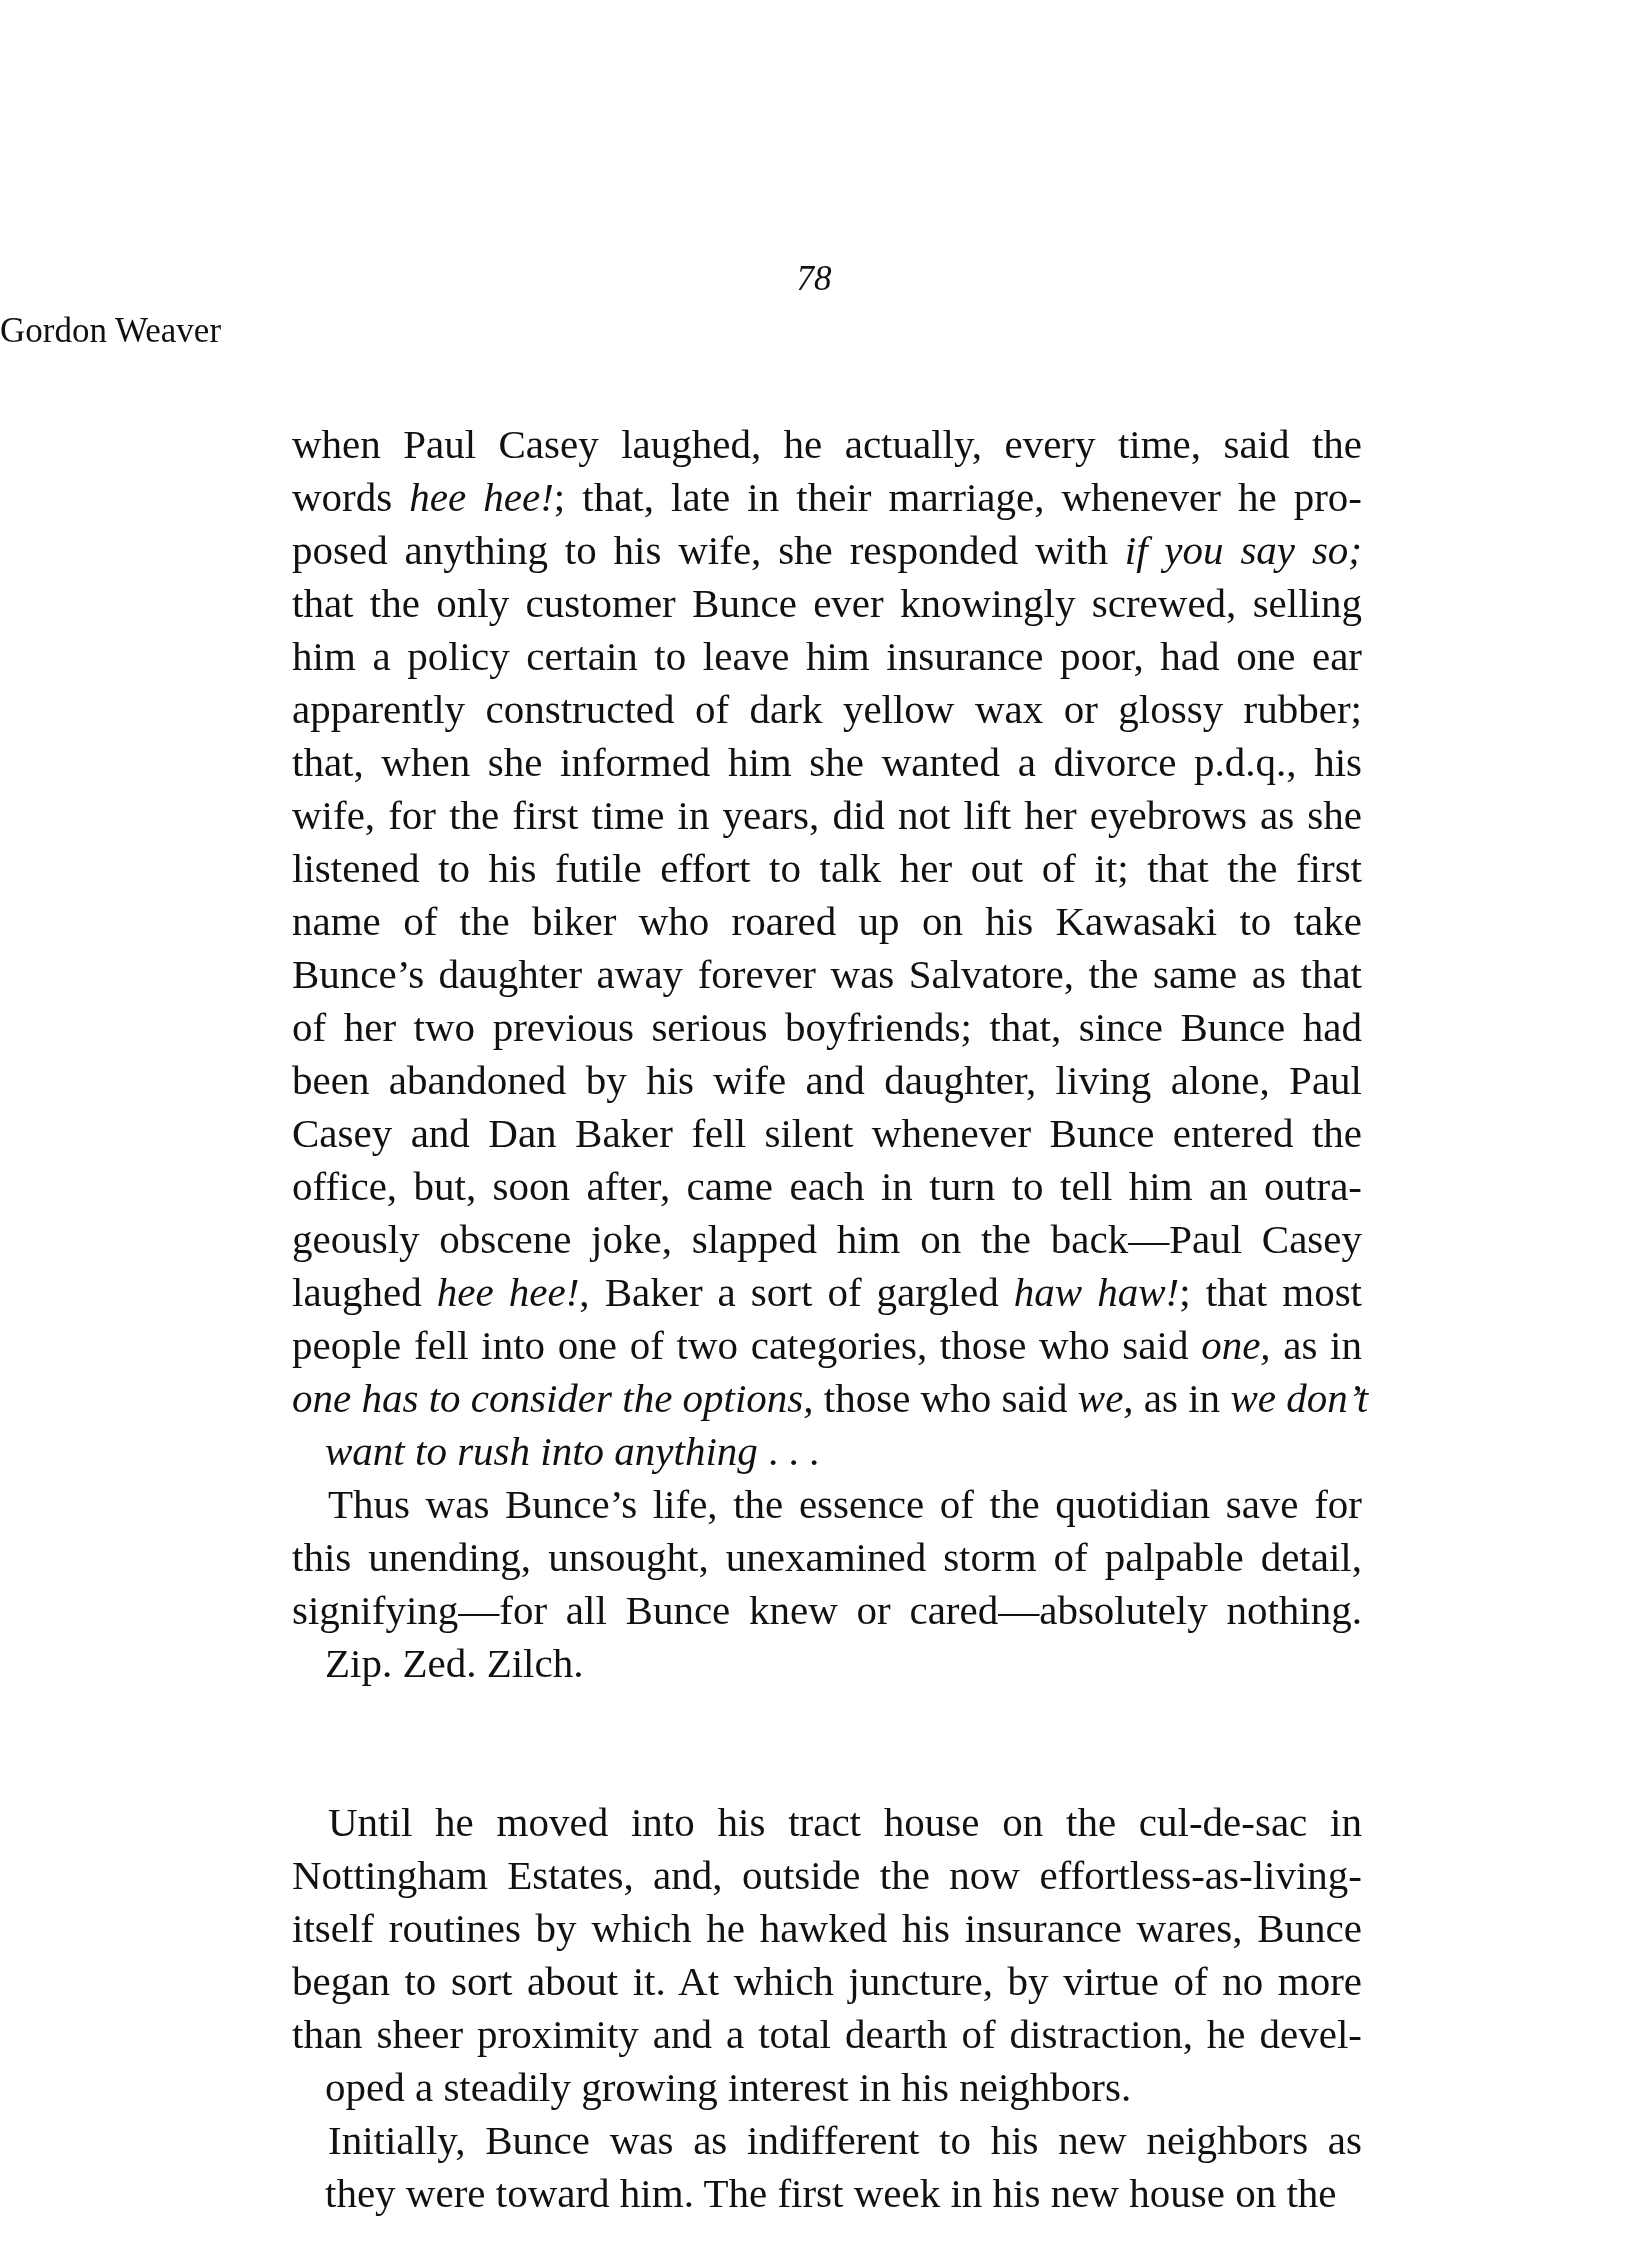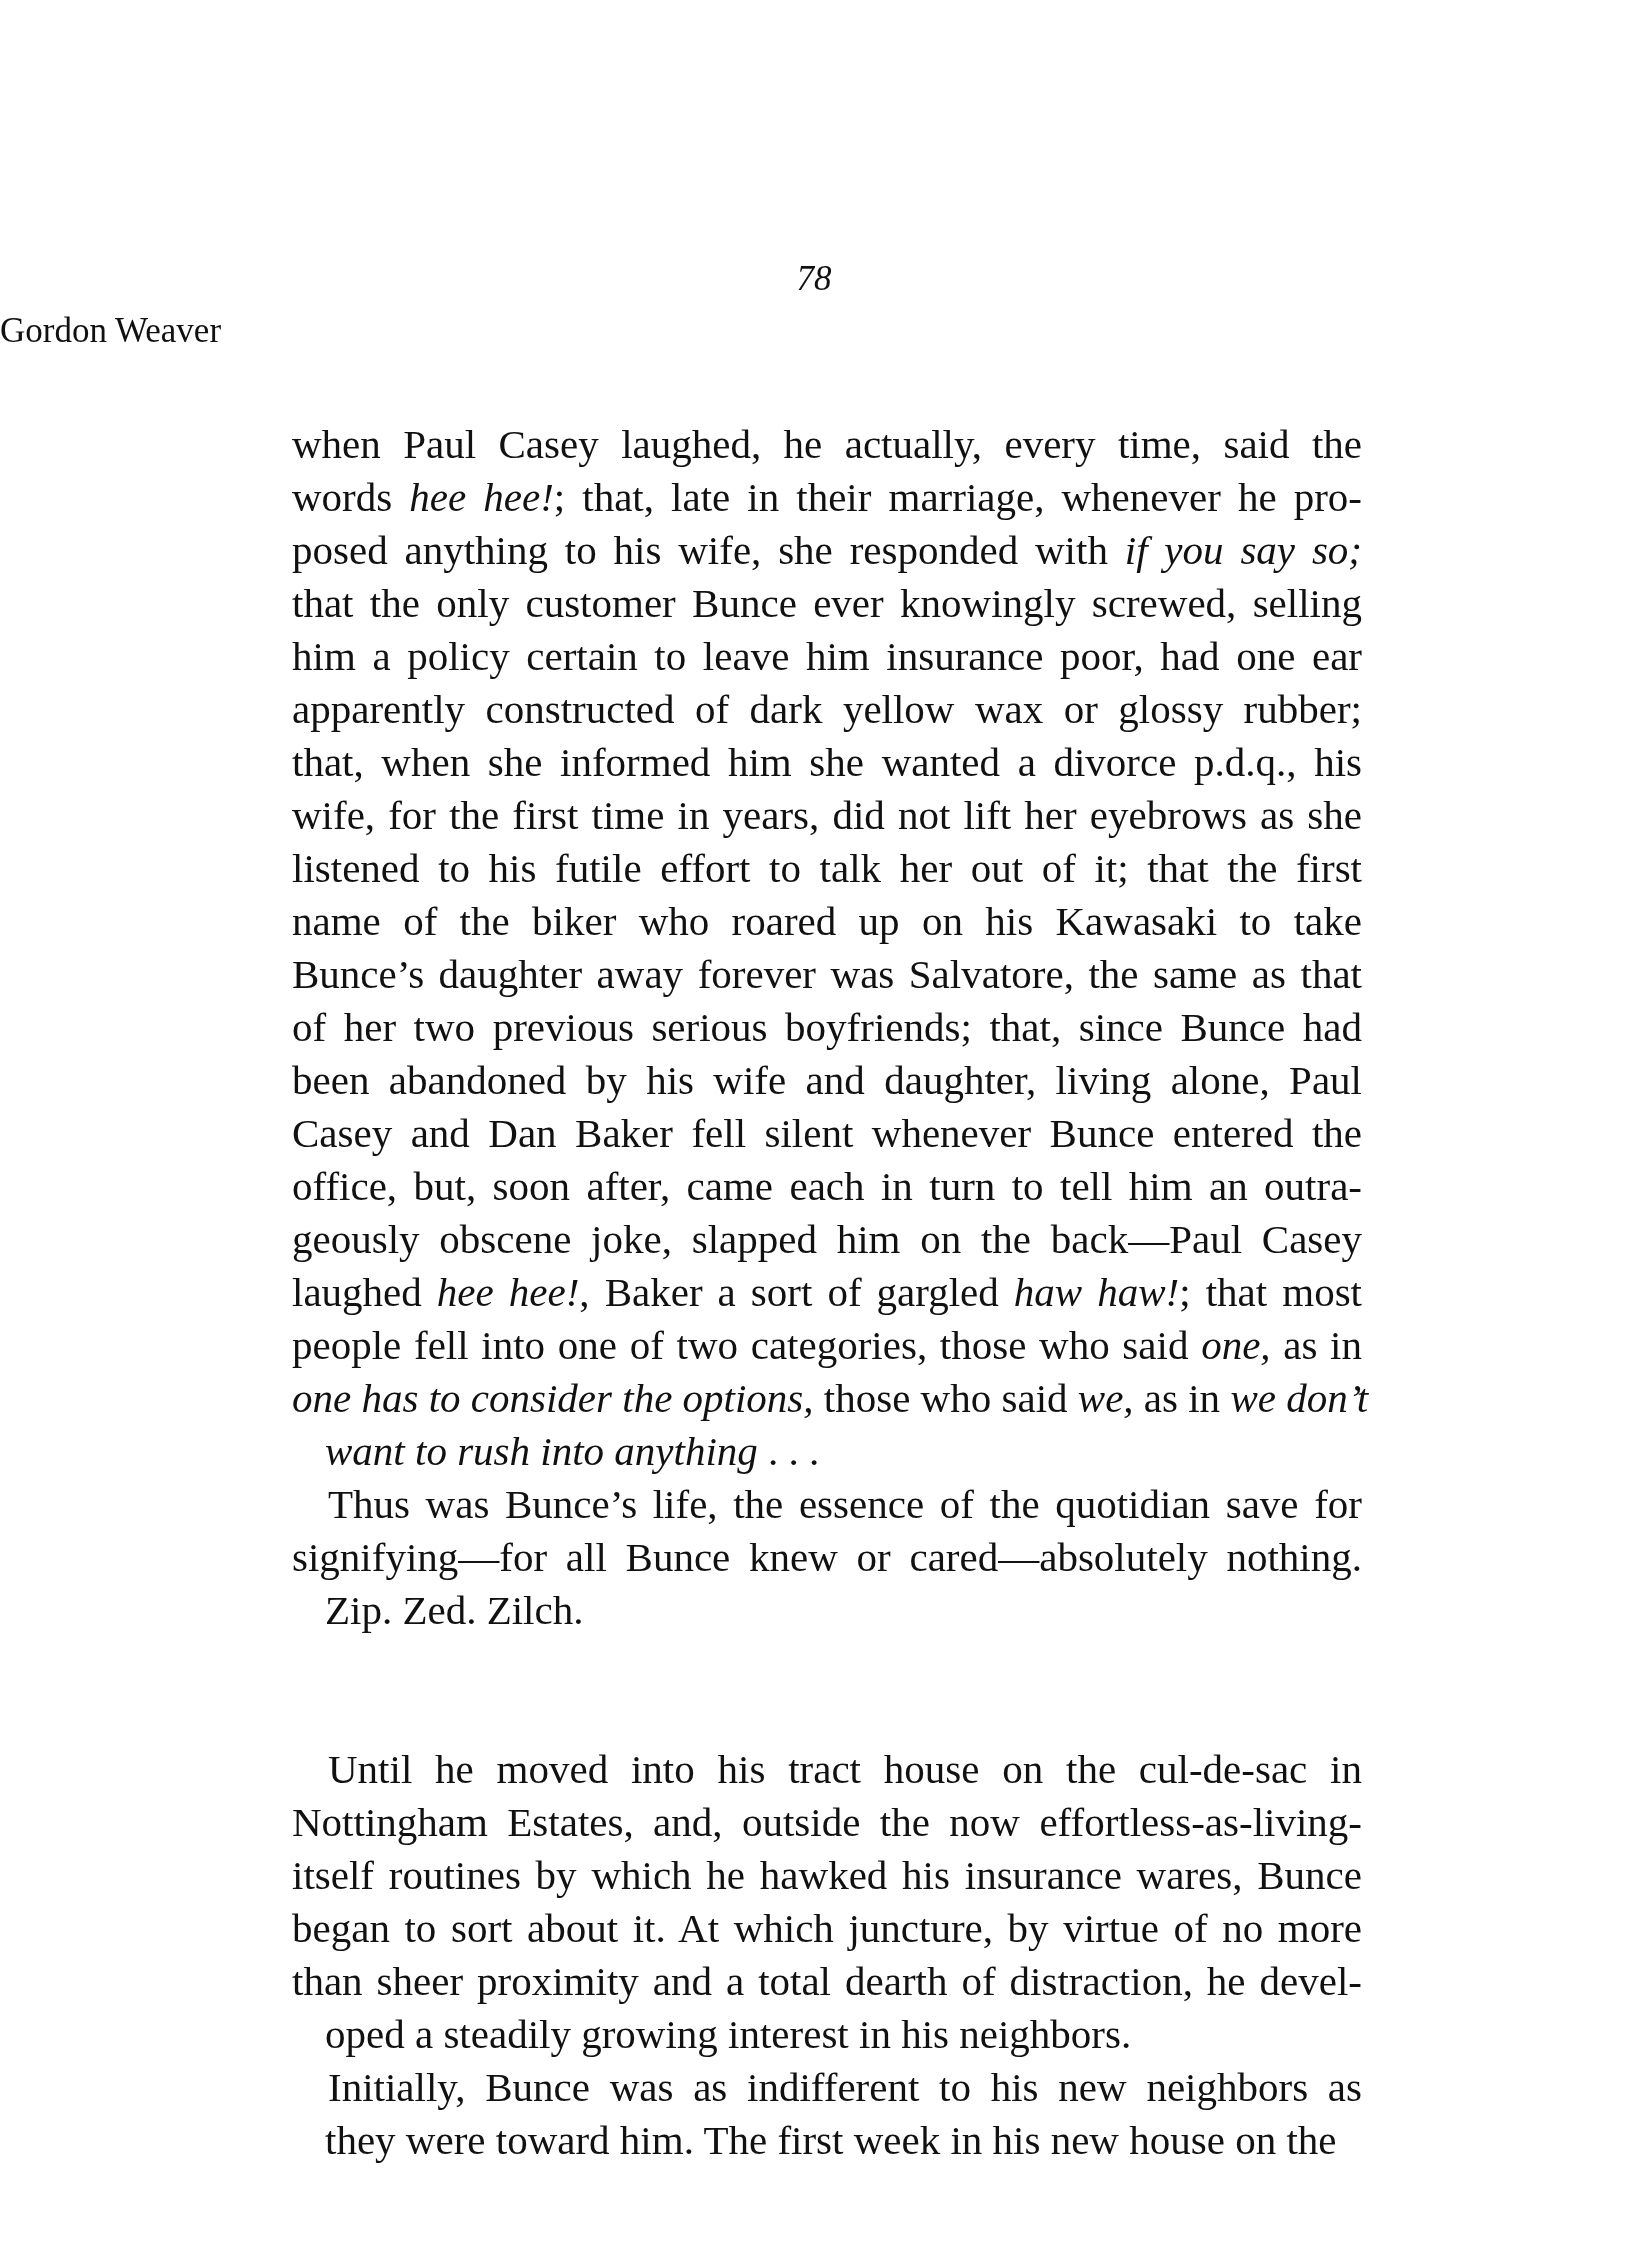--- a/index.html
+++ b/index.html
@@ -50,20 +50,21 @@
         <span class="line"><span>Casey and Dan Baker fell silent whenever Bunce entered the</span></span>
         <span class="line"><span>office, but, soon after, came each in turn to tell him an outra-</span></span>
         <span class="line"><span>geously obscene joke, slapped him on the back—Paul Casey</span></span>
         <span class="line"><span>laughed </span><i>hee hee!</i><span>, Baker a sort of gargled </span><i>haw haw!</i><span>; that most</span></span>
         <span class="line"><span>people fell into one of two categories, those who said </span><i>one,</i><span> as in</span></span>
         <span class="line"><i>one has to consider the options,</i><span> those who said </span><i>we,</i><span> as in </span><i>we don’t</i></span>
         <span class="line last"><i>want to rush into anything</i><span> . . .</span></span>
       </div>
       <div>
         <span class="line indent"><span>Thus was Bunce’s life, the essence of the quotidian save for</span></span>
+        <span class="line"><span>this unending, unsought, unexamined storm of palpable detail,</span></span>
         <span class="line"><span>signifying—for all Bunce knew or cared—absolutely nothing.</span></span>
         <span class="line last"><span>Zip. Zed. Zilch.</span></span>
       </div>
       <span class="gap"></span>
       <div>
         <span class="line indent"><span>Until he moved into his tract house on the cul-de-sac in</span></span>
         <span class="line"><span>Nottingham Estates, and, outside the now effortless-as-living-</span></span>
         <span class="line"><span>itself routines by which he hawked his insurance wares, Bunce</span></span>
         <span class="line"><span>began to sort about it. At which juncture, by virtue of no more</span></span>
         <span class="line"><span>than sheer proximity and a total dearth of distraction, he devel-</span></span>

